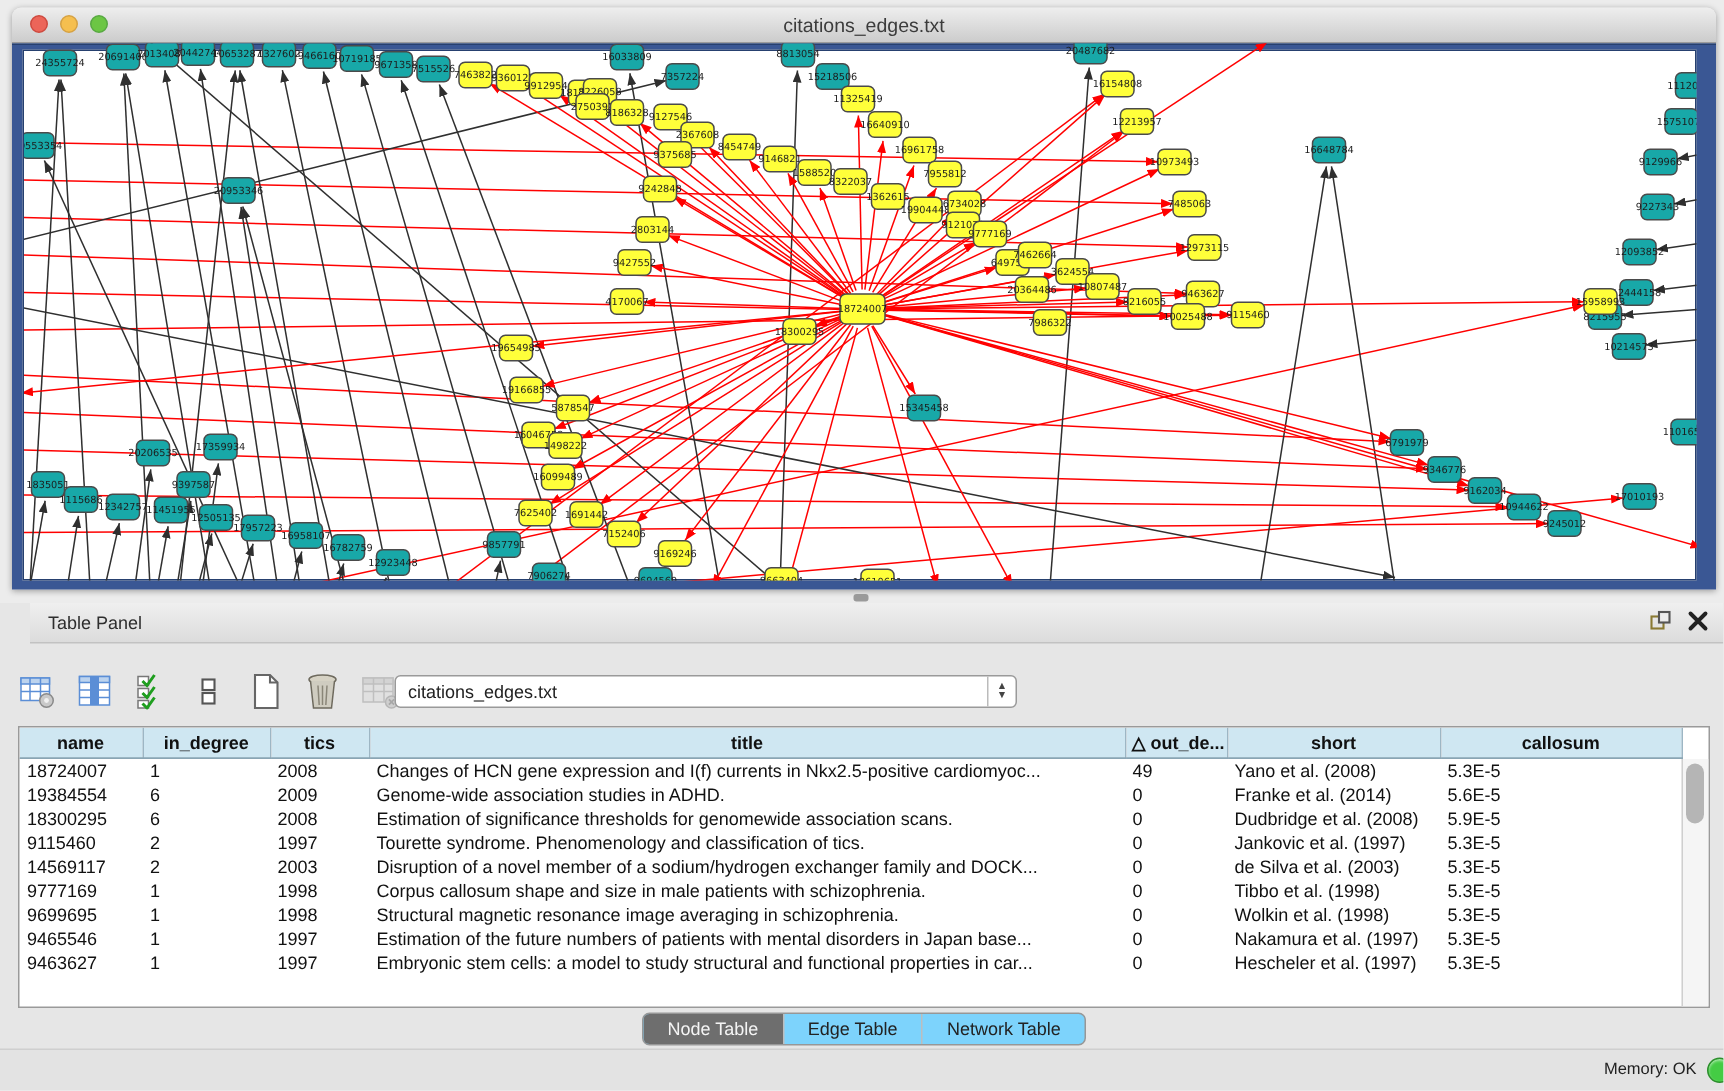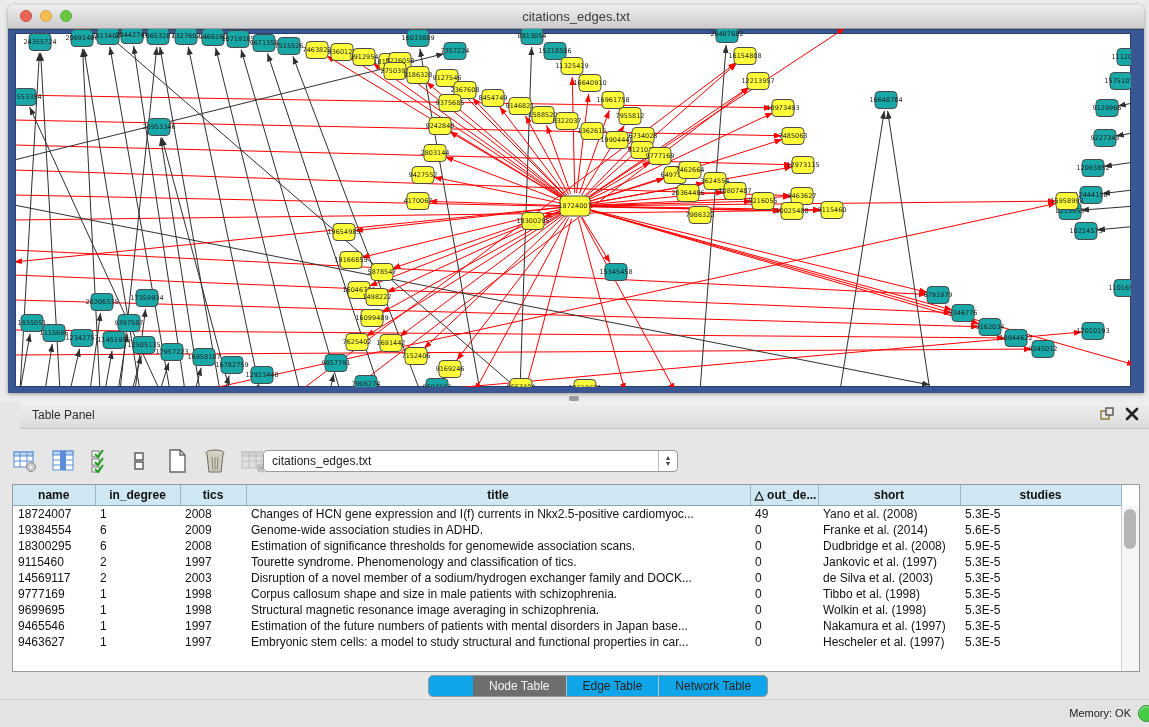--- a/index.html
+++ b/index.html
@@ -47,22 +47,22 @@
   .table-box{position:absolute;left:12px;top:82px;width:1128px;height:188px;background:#ffffff;
     border:1px solid #9a9a9a;box-sizing:border-box;overflow:hidden;}
   table.data{border-collapse:collapse;table-layout:fixed;width:1108px;font-size:12px;color:#111;}
   table.data th{height:20px;background:#cfe7f2;border-right:1px solid #9db6c4;border-bottom:1px solid #8aa5b4;
     font-weight:bold;text-align:center;padding:0 4px;white-space:nowrap;overflow:hidden;}
   table.data th.sorted{text-align:center;}
   table.data td{height:16px;padding:0 0 0 5px;white-space:nowrap;overflow:hidden;text-align:left;}
   .vscroll{position:absolute;right:0;top:21px;bottom:0;width:17px;background:#f5f5f5;border-left:1px solid #cfcfcf;}
   .vthumb{position:absolute;left:2px;top:3px;width:12px;height:40px;border-radius:6px;background:#b5b5b5;}
 
-  .tabs{position:absolute;left:428px;top:273px;height:22px;display:flex;background:#0ea5e9;
-    border:1px solid #979797;border-radius:5px;overflow:hidden;box-sizing:border-box;padding-left:44px;}
+  .tabs{position:absolute;left:428px;top:273px;height:22px;display:flex;background:#7dd3fc;
+    border:1px solid #979797;border-radius:5px;overflow:hidden;box-sizing:border-box;}
   .tab{padding:0 16px;font-size:12px;color:#222;display:flex;align-items:center;border-left:1px solid #bdbdbd;}
   .tab:first-child{border-left:none;}
   .tab.selected{background:#6e6e6e;color:#f4f4f4;}
 
   .statusbar{position:absolute;left:0;bottom:0;width:1149px;height:27px;background:#e3e3e3;
     border-top:1px solid #cfcfcf;padding-left:20px;}
   .mem{position:absolute;right:38px;top:7px;font-size:11px;color:#222;}
   .memdot{position:absolute;right:14px;top:5px;width:15px;height:15px;border-radius:50%;
     background:#44cc44;border:1px solid #2e8f2e;box-shadow:inset 0 1px 2px rgba(255,255,255,.6);}
 </style>
@@ -745,21 +745,21 @@
             <col style="width:161px">
         </colgroup>
         <thead>
             <tr id="thead-row">
               <th>name</th>
               <th>in_degree</th>
               <th>tics</th>
               <th>title</th>
               <th class="sorted">△ out_de...</th>
               <th>short</th>
-              <th>studies</th>
+              <th>callosum</th>
             </tr>
           </thead>
         <tbody id="tbody">
             <tr>
               <td>18724007</td>
               <td>1</td>
               <td>2008</td>
               <td>Changes of HCN gene expression and I(f) currents in Nkx2.5-positive cardiomyoc...</td>
               <td>49</td>
               <td>Yano et al. (2008)</td>

